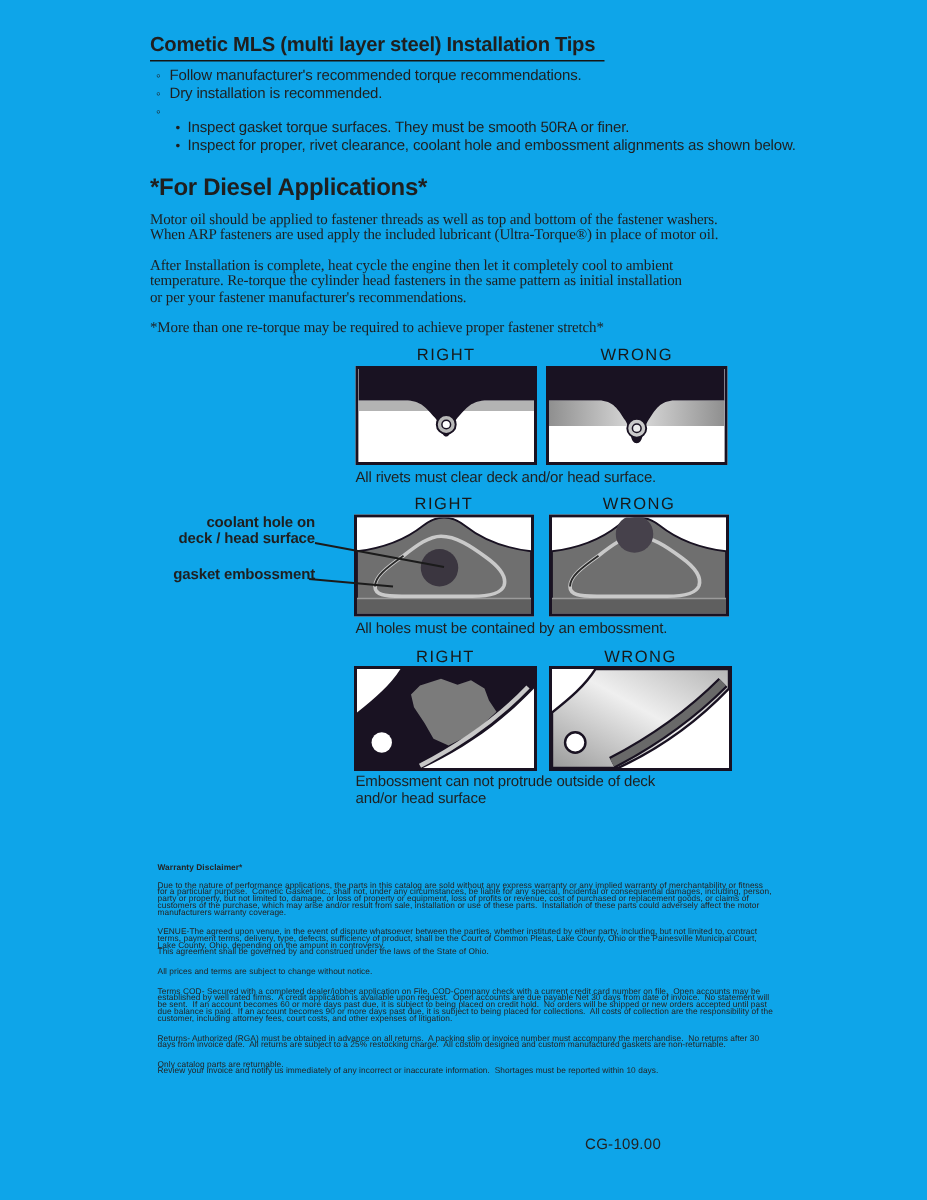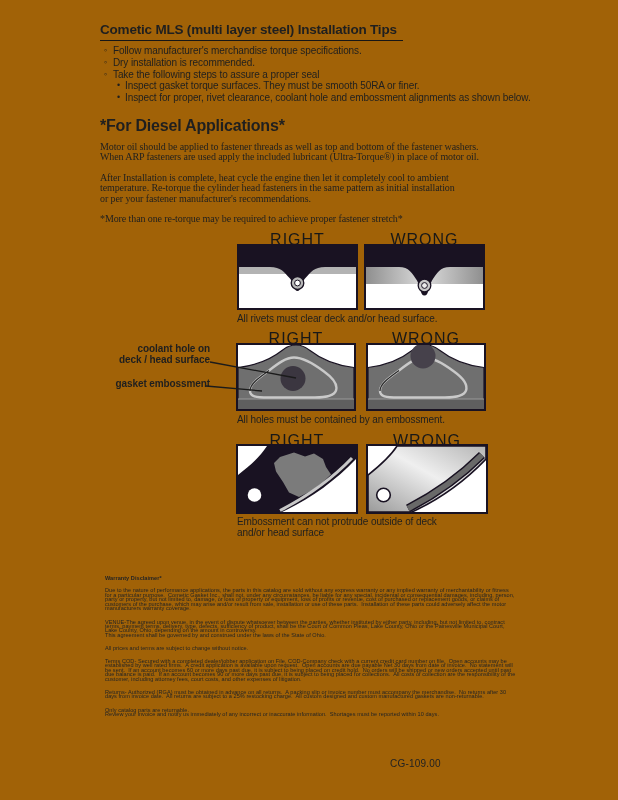--- a/index.html
+++ b/index.html
@@ -1,38 +1,38 @@
 <!DOCTYPE html>
 <html><head>
 <meta charset="utf-8">
 <style>
   html,body{margin:0;padding:0;background:#e9e9e9;}
   #page{
-    position:relative; width:618px; height:800px; background:#a16207;
+    position:relative; width:618px; height:800px; background:#0ea5e9;
     font-family:"Liberation Sans", sans-serif; color:#1f1f1f; overflow:hidden;
     margin:0 auto;
   }
   .abs{position:absolute;}
   
   #title{
     left:100px; top:22px; font-size:13.5px; font-weight:bold; letter-spacing:-0.2px;
     border-bottom:1.5px solid #161616; padding:0 6px 3px 0; display:inline-block;
   }
   
   #bullets{left:104px; top:45px; font-size:10px; letter-spacing:-0.1px;}
   .brow{display:flex; line-height:11.8px;}
   .brow .mark{width:9px; flex:0 0 9px; font-size:9px;}
   .brow.sub{margin-left:13px;}
   .brow.sub .mark{width:8px; flex:0 0 8px;}
   
   #diesel{left:100px; top:117px; width:486px;}
   #diesel h2{font-size:16px; margin:0 0 7px 0; letter-spacing:-0.2px;}
   #diesel p{font-size:10px; line-height:10.4px; margin:0 0 10px 0; white-space:pre-wrap; letter-spacing:-0.1px;font-family:Liberation Serif, serif;}
   
-  .figlabel{font-size:16px; font-weight:normal; letter-spacing:1px; text-align:center; color:#181818;}
+  .figlabel{font-size:11px; font-weight:normal; letter-spacing:1px; text-align:center; color:#181818;}
   .figbox{border:2px solid #191222; background:#fff;}
   .figbox svg{display:block;}
   .caption{font-size:10px; line-height:11px; white-space:pre-wrap; letter-spacing:-0.1px;}
   .annot{font-size:10px; line-height:10.5px; text-align:right; white-space:pre-wrap; letter-spacing:-0.1px;font-weight:bold;}
   
   #fineprint{
     left:105px; top:576px; width:780px; transform:scale(0.528); transform-origin:top left;
     font-size:10.5px; line-height:8.6px; letter-spacing:0.1px; color:#242424;
   }
   #fineprint .fp-head{font-weight:bold; margin:0 0 14px 0;}
@@ -43,29 +43,28 @@
 </head>
 <body>
 
 <div id="page">
 
   <div id="title" class="abs">Cometic MLS (multi layer steel) Installation Tips</div>
 
   <div id="bullets" class="abs">
     <div class="brow">
       <span class="mark">◦</span>
-      <span>Follow manufacturer's merchandise torque specifications.</span>
+      <span>Follow manufacturer's recommended torque recommendations.</span>
     </div>
     <div class="brow">
       <span class="mark">◦</span>
       <span>Dry installation is recommended.</span>
     </div>
     <div class="brow">
       <span class="mark">◦</span>
-      <span>Take the following steps to assure a proper seal</span>
     </div>
     <div class="brow sub">
       <span class="mark">•</span>
       <span>Inspect gasket torque surfaces.  They must be smooth 50RA or finer.</span>
     </div>
     <div class="brow sub">
       <span class="mark">•</span>
       <span>Inspect for proper, rivet clearance, coolant hole and embossment alignments as shown below.</span>
     </div>
   </div>

